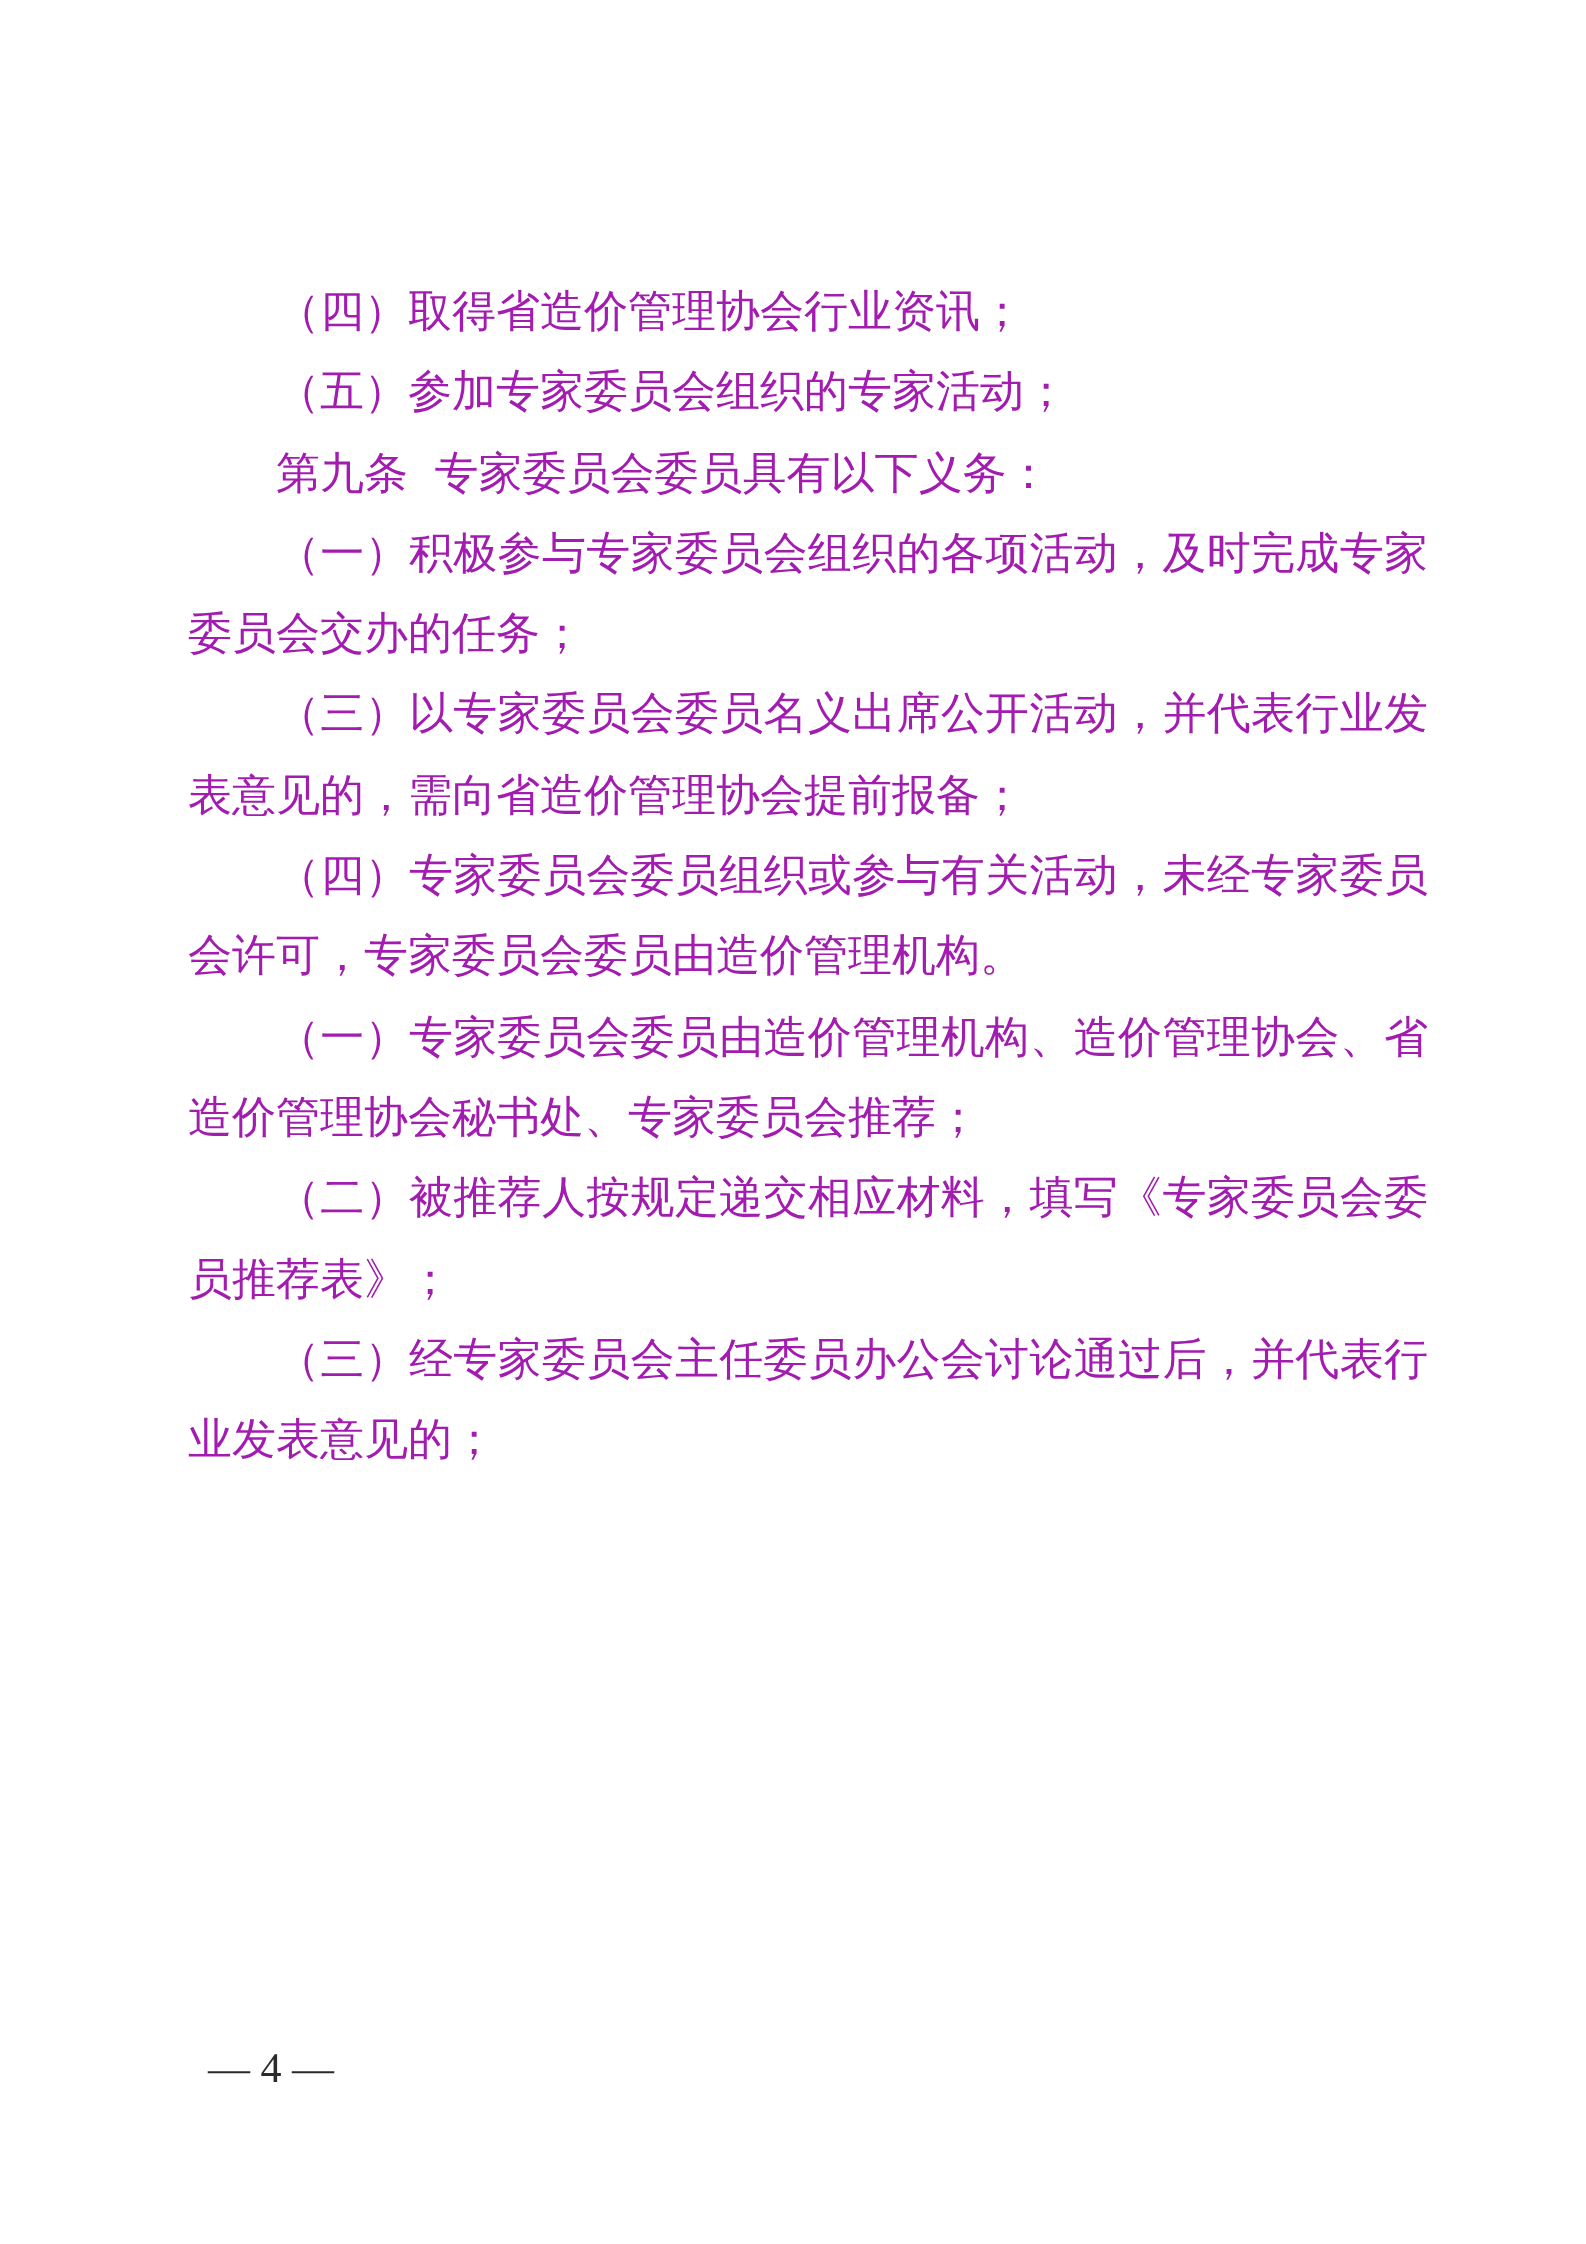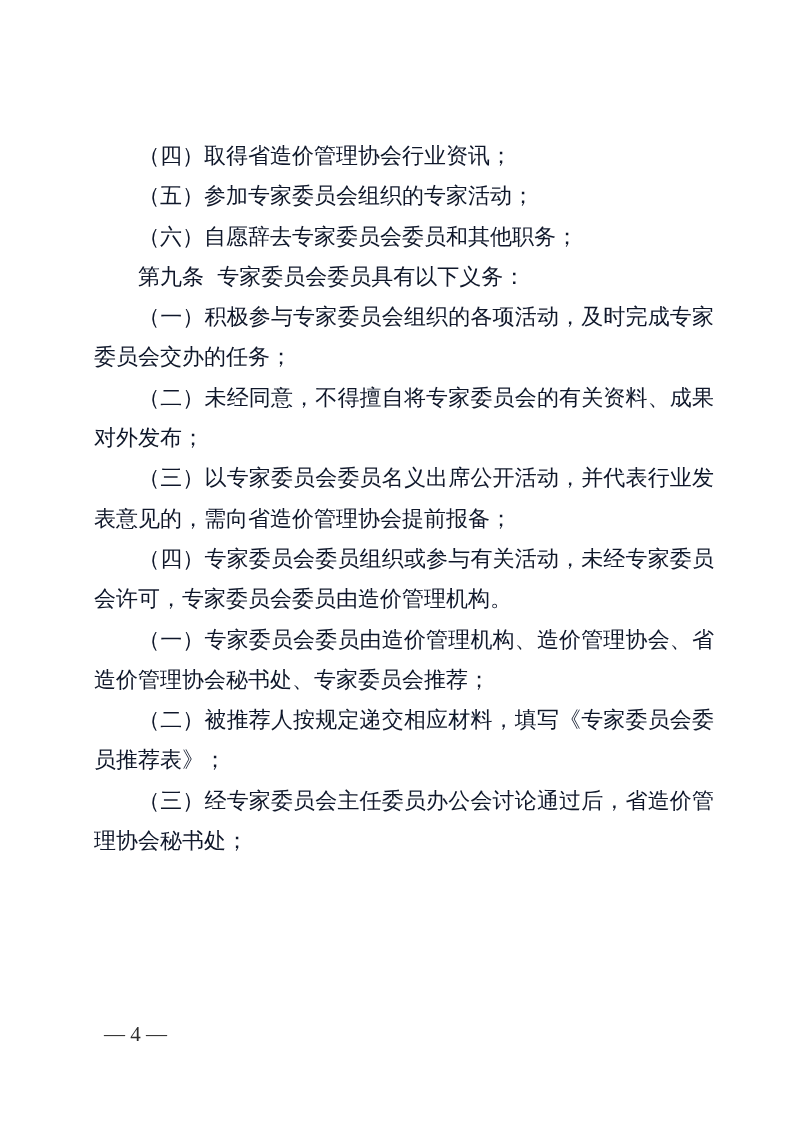--- a/index.html
+++ b/index.html
@@ -47,43 +47,41 @@
     top: 1022px;
     color: #2b2b2b;
     font-size: 21px;
     line-height: 24px;
   }
 </style>
 </head>
 <body style="background: rgb(255, 255, 255);">
 
 <div class="page">
-  <main class="content" style="color: #0f172a;">
+  <main class="content" style="color: #a21caf;">
     <div id="paragraphs">
   <p class="para"><span class="txt">（四）取得省造价管理协会行业资讯；</span></p>
 
   <p class="para"><span class="txt">（五）参加专家委员会组织的专家活动；</span></p>
 
-  <p class="para"><span class="txt">（六）自愿辞去专家委员会委员和其他职务；</span></p>
 
   <p class="para"><b class="lead">第九条</b><span class="txt">专家委员会委员具有以下义务：</span></p>
 
   <p class="para"><span class="txt">（一）积极参与专家委员会组织的各项活动，及时完成专家委员会交办的任务；</span></p>
 
-  <p class="para"><span class="txt">（二）未经同意，不得擅自将专家委员会的有关资料、成果对外发布；</span></p>
 
   <p class="para"><span class="txt">（三）以专家委员会委员名义出席公开活动，并代表行业发表意见的，需向省造价管理协会提前报备；</span></p>
 
   <p class="para"><span class="txt">（四）专家委员会委员组织或参与有关活动，未经专家委员会许可，专家委员会委员由造价管理机构。</span></p>
 
 
   <p class="para"><span class="txt">（一）专家委员会委员由造价管理机构、造价管理协会、省造价管理协会秘书处、专家委员会推荐；</span></p>
 
   <p class="para"><span class="txt">（二）被推荐人按规定递交相应材料，填写《专家委员会委员推荐表》；</span></p>
 
-  <p class="para"><span class="txt">（三）经专家委员会主任委员办公会讨论通过后，省造价管理协会秘书处；</span></p>
+  <p class="para"><span class="txt">（三）经专家委员会主任委员办公会讨论通过后，并代表行业发表意见的；</span></p>
 
 </div>
   </main>
   <footer class="footer">
     <span>— 4 —</span>
   </footer>
 </div>
 
 </body></html>

